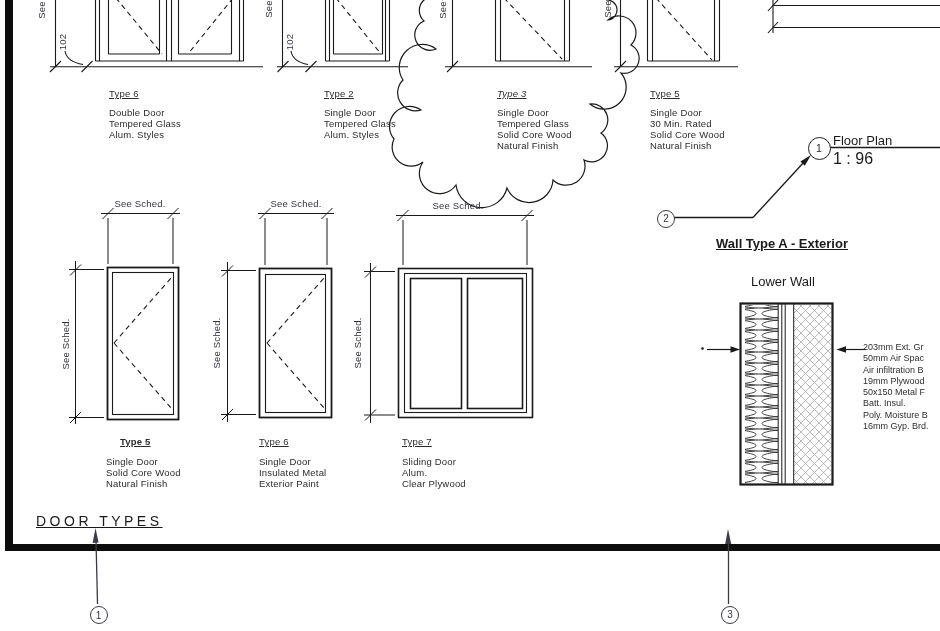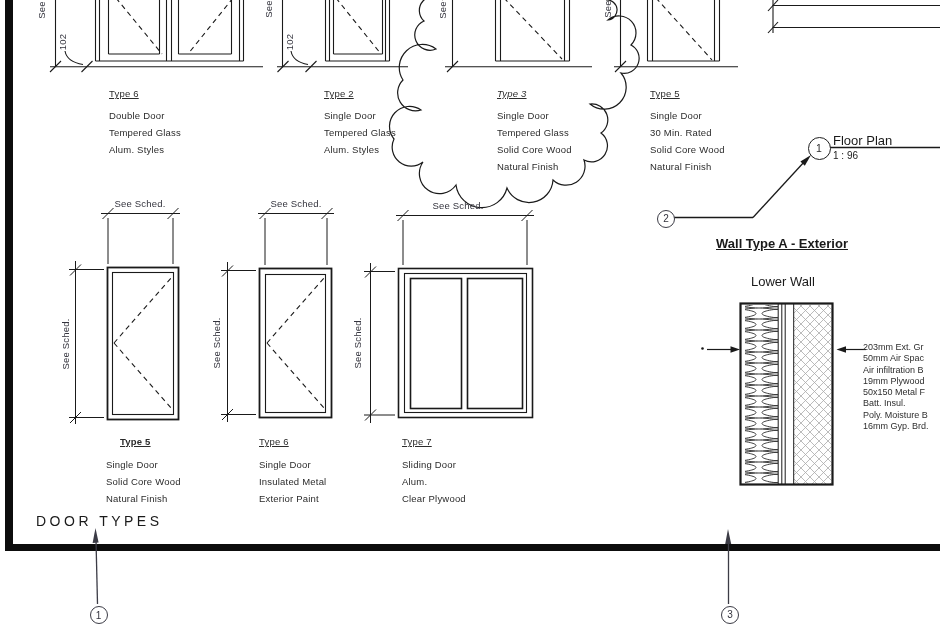--- a/index.html
+++ b/index.html
@@ -6,24 +6,24 @@
   body{width:940px;height:631px;position:relative;overflow:hidden;background:#ffffff;
        font-family:"Liberation Sans",sans-serif;}
   #sheet{position:absolute;left:0;top:0;width:940px;height:631px;}
   svg.linework{position:absolute;left:0;top:0;}
   .txt{position:absolute;color:#2b2b2b;white-space:pre-line;}
   .dim{color:#33333d;font-size:9.5px;letter-spacing:0.2px;}
   .vtext{display:flex;align-items:center;justify-content:center;text-align:center;
          transform:rotate(-90deg);white-space:nowrap;}
   .hcenter{text-align:center;}
   .typelabel{font-size:9.5px;text-decoration:underline;letter-spacing:0.2px;color:#2b2b2b;}
-  .typedesc{font-size:9.5px;line-height:17px;letter-spacing:0.2px;color:#2b2b2b;}
-  .sheettitle{font-size:14px;letter-spacing:3.5px;color:#1a1a1a;}
+  .typedesc{font-size:9.5px;line-height:11px;letter-spacing:0.2px;color:#2b2b2b;}
+  .sheettitle{font-size:14px;letter-spacing:3.5px;color:#1a1a1a;text-decoration:underline;}
   .vp-title{font-size:13px;color:#1a1a1a;}
-  .vp-scale{font-size:10px;color:#1a1a1a;}
+  .vp-scale{font-size:16px;color:#1a1a1a;}
   .wallhead{font-size:13px;font-weight:bold;text-decoration:underline;color:#1a1a1a;}
   .wallsub{font-size:13px;color:#1a1a1a;}
   .walllayers{font-size:9px;line-height:11.3px;white-space:pre;color:#2e2e2e;width:85px;}
   .circ{position:absolute;border-radius:50%;display:flex;align-items:center;justify-content:center;
         background:#fff;color:#2b2b2b;}
   .circ.big{width:21px;height:21px;border:1.6px solid #1f1f1f;font-size:10.5px;}
   .circ.small{width:16px;height:16px;border:1.4px solid #3c3c46;font-size:10px;color:#33333d;}
 </style>
 </head>
 <body>

